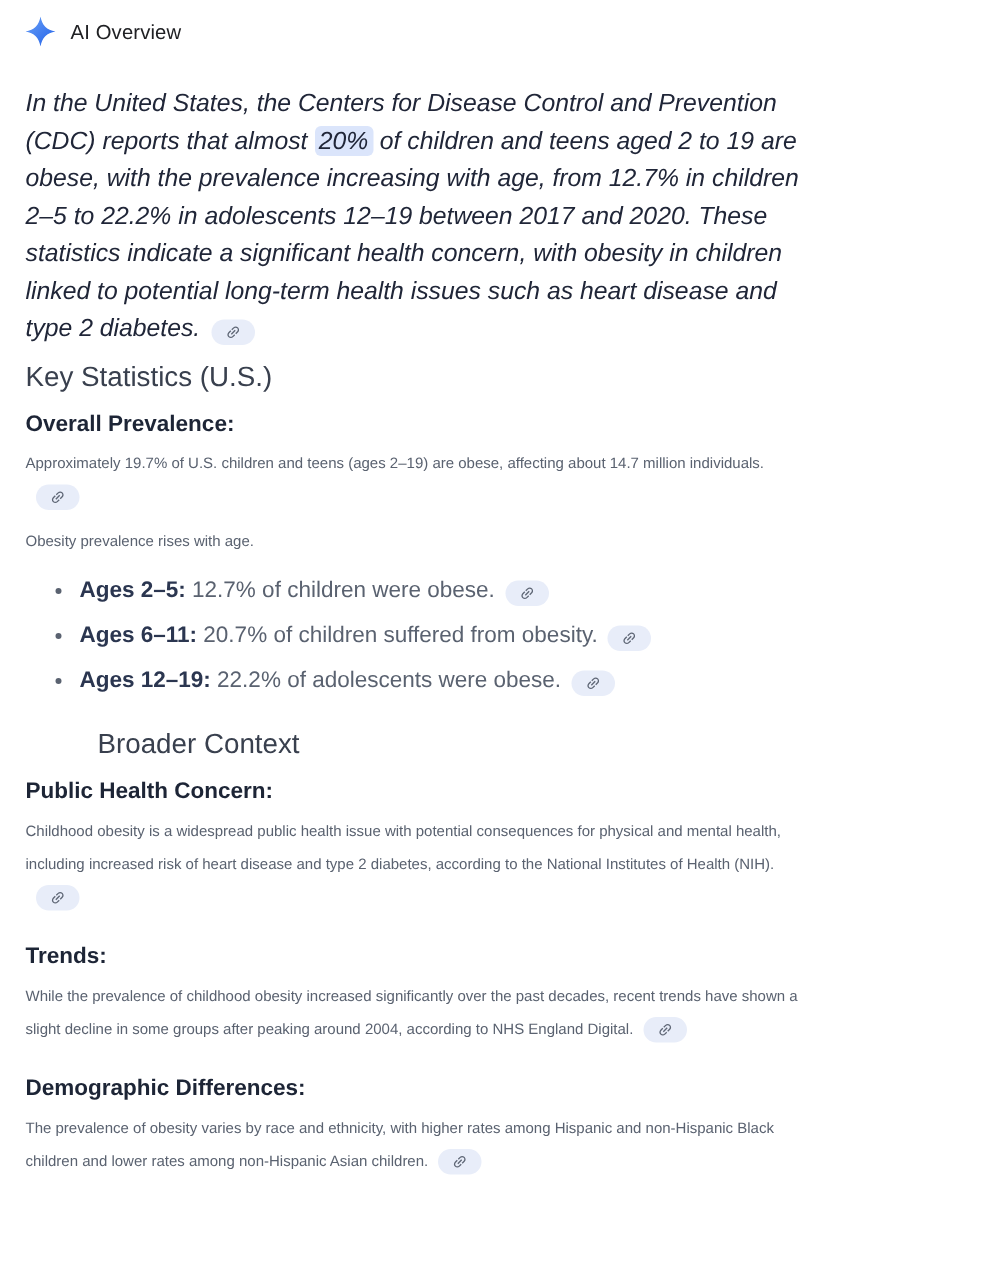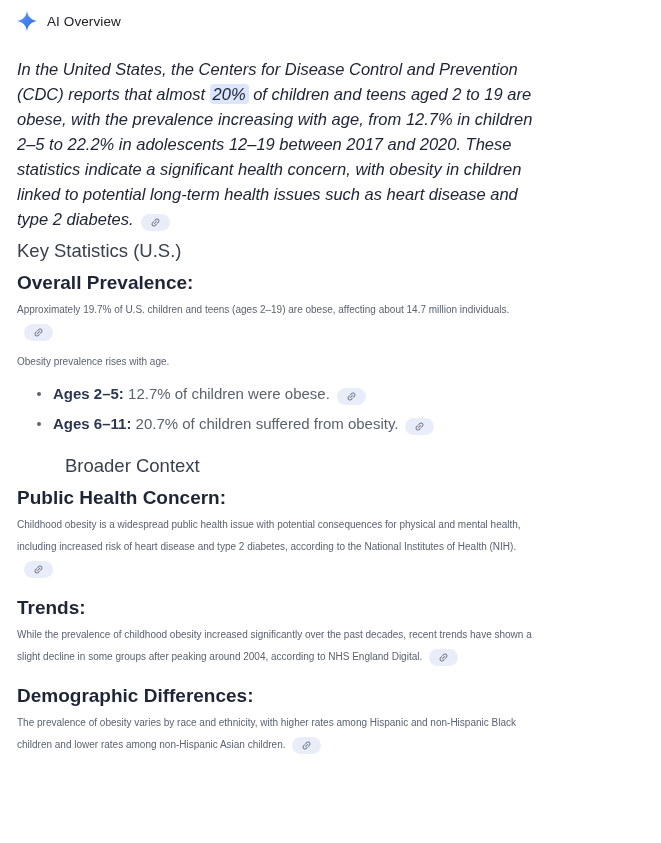--- a/index.html
+++ b/index.html
@@ -51,21 +51,21 @@
   h2.section-heading {
     margin: 8px 0 0 0;
     font-size: 18.5px;
     font-weight: 400;
     line-height: 22px;
     color: var(--heading-text, #39404e);
   }
   h2.second { margin-top: 20px; margin-left: 48px; }
   h3.sub-heading {
     margin: 19px 0 0 0;
-    font-size: 19px;
+    font-size: 15px;
     font-weight: 700;
     line-height: 17px;
     color: var(--label-text, #1d2536);
   }
   h2.section-heading + h3.sub-heading { margin-top: 12px; }
   p.body {
     margin: 8px 0 0 0;
     font-size: 10px;
     line-height: 22px;
     color: var(--body-text, #5a6270);
@@ -162,20 +162,27 @@
             </g>
           </svg>
         </span></li>
     <li><span class="b-label">Ages 6–11:</span><span> 20.7% of children suffered from obesity.</span><span class="chip" role="button">
           <svg viewBox="0 0 24 24" aria-hidden="true">
             <g transform="rotate(-45 12 12)">
               <path fill="#5f6776" d="M3.9 12c0-1.71 1.39-3.1 3.1-3.1h4V7H7c-2.76 0-5 2.24-5 5s2.24 5 5 5h4v-1.9H7c-1.71 0-3.1-1.39-3.1-3.1zM8 13h8v-2H8v2zm9-6h-4v1.9h4c1.71 0 3.1 1.39 3.1 3.1s-1.39 3.1-3.1 3.1h-4V17h4c2.76 0 5-2.24 5-5s-2.24-5-5-5z"></path>
             </g>
           </svg>
         </span></li>
+    <li><span class="b-label">Ages 12–19:</span><span> 22.2% of adolescents were obese.</span><span class="chip" role="button">
+          <svg viewBox="0 0 24 24" aria-hidden="true">
+            <g transform="rotate(-45 12 12)">
+              <path fill="#5f6776" d="M3.9 12c0-1.71 1.39-3.1 3.1-3.1h4V7H7c-2.76 0-5 2.24-5 5s2.24 5 5 5h4v-1.9H7c-1.71 0-3.1-1.39-3.1-3.1zM8 13h8v-2H8v2zm9-6h-4v1.9h4c1.71 0 3.1 1.39 3.1 3.1s-1.39 3.1-3.1 3.1h-4V17h4c2.76 0 5-2.24 5-5s-2.24-5-5-5z"></path>
+            </g>
+          </svg>
+        </span></li>
   </ul>
 
   <h2 class="section-heading second">Broader Context</h2>
 
   <h3 class="sub-heading">Public Health Concern:</h3>
   <p class="body"><span>Childhood obesity is a widespread public health issue with potential consequences for physical and mental health, including increased risk of heart disease and type 2 diabetes, according to the National Institutes of Health (NIH).</span><span class="chip" role="button">
         <svg viewBox="0 0 24 24" aria-hidden="true">
           <g transform="rotate(-45 12 12)">
             <path fill="#5f6776" d="M3.9 12c0-1.71 1.39-3.1 3.1-3.1h4V7H7c-2.76 0-5 2.24-5 5s2.24 5 5 5h4v-1.9H7c-1.71 0-3.1-1.39-3.1-3.1zM8 13h8v-2H8v2zm9-6h-4v1.9h4c1.71 0 3.1 1.39 3.1 3.1s-1.39 3.1-3.1 3.1h-4V17h4c2.76 0 5-2.24 5-5s-2.24-5-5-5z"></path>
           </g>

